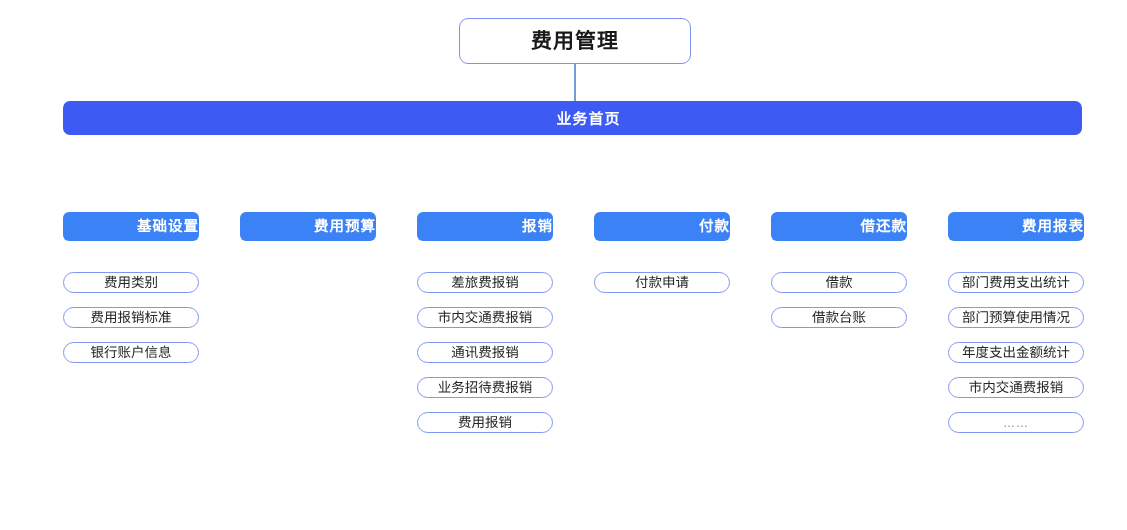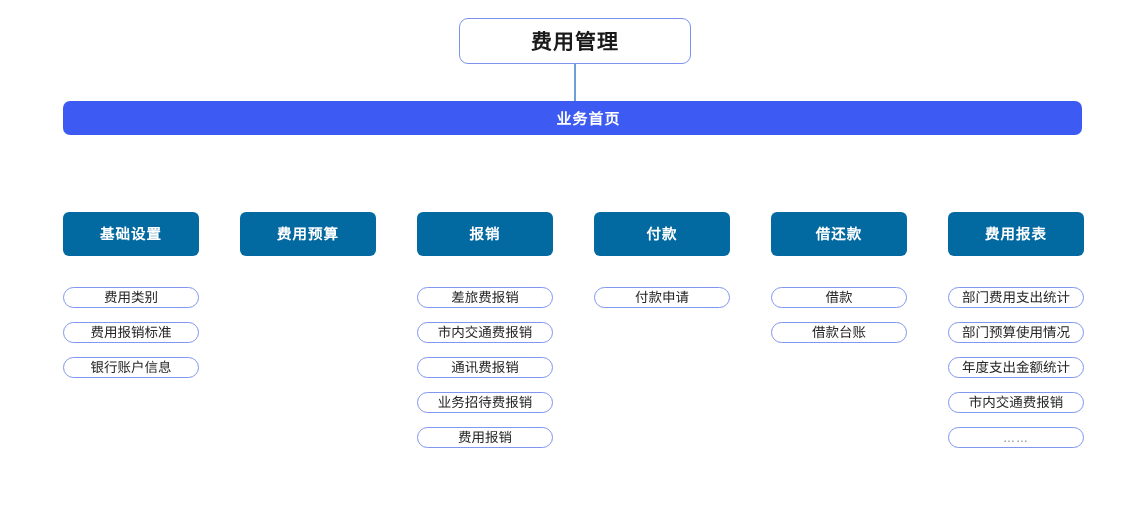--- a/index.html
+++ b/index.html
@@ -35,20 +35,21 @@
     display: flex;
     align-items: center;
     justify-content: center;
   }
   .root-node-label {
     font-size: 21px;
     font-weight: bold;
     color: #1a1a1a;
     letter-spacing: 1px;
     line-height: 1;
+    font-family: Liberation Serif, serif;
   }
 
   
   .root-connector {
     position: absolute;
     left: 574px;
     top: 64px;
     width: 2px;
     height: 38px;
     background: #6f9fd8;
@@ -82,26 +83,26 @@
     position: absolute;
     left: 63px;
     top: 212px;
     width: 1019px;
   }
   .column {
     position: absolute;
     top: 0;
   }
   .col-header {
-    height: 44px;
-    background: #0369a1;
+    height: 29px;
+    background: #3b82f6;
     border-radius: 6px;
     display: flex;
     align-items: center;
-    justify-content: center;
+    justify-content: flex-end;
     box-sizing: border-box;
   }
   .col-header-label {
     font-size: 14.5px;
     font-weight: bold;
     color: #ffffff;
     letter-spacing: 1px;
     line-height: 1;
   }
   .col-items {

